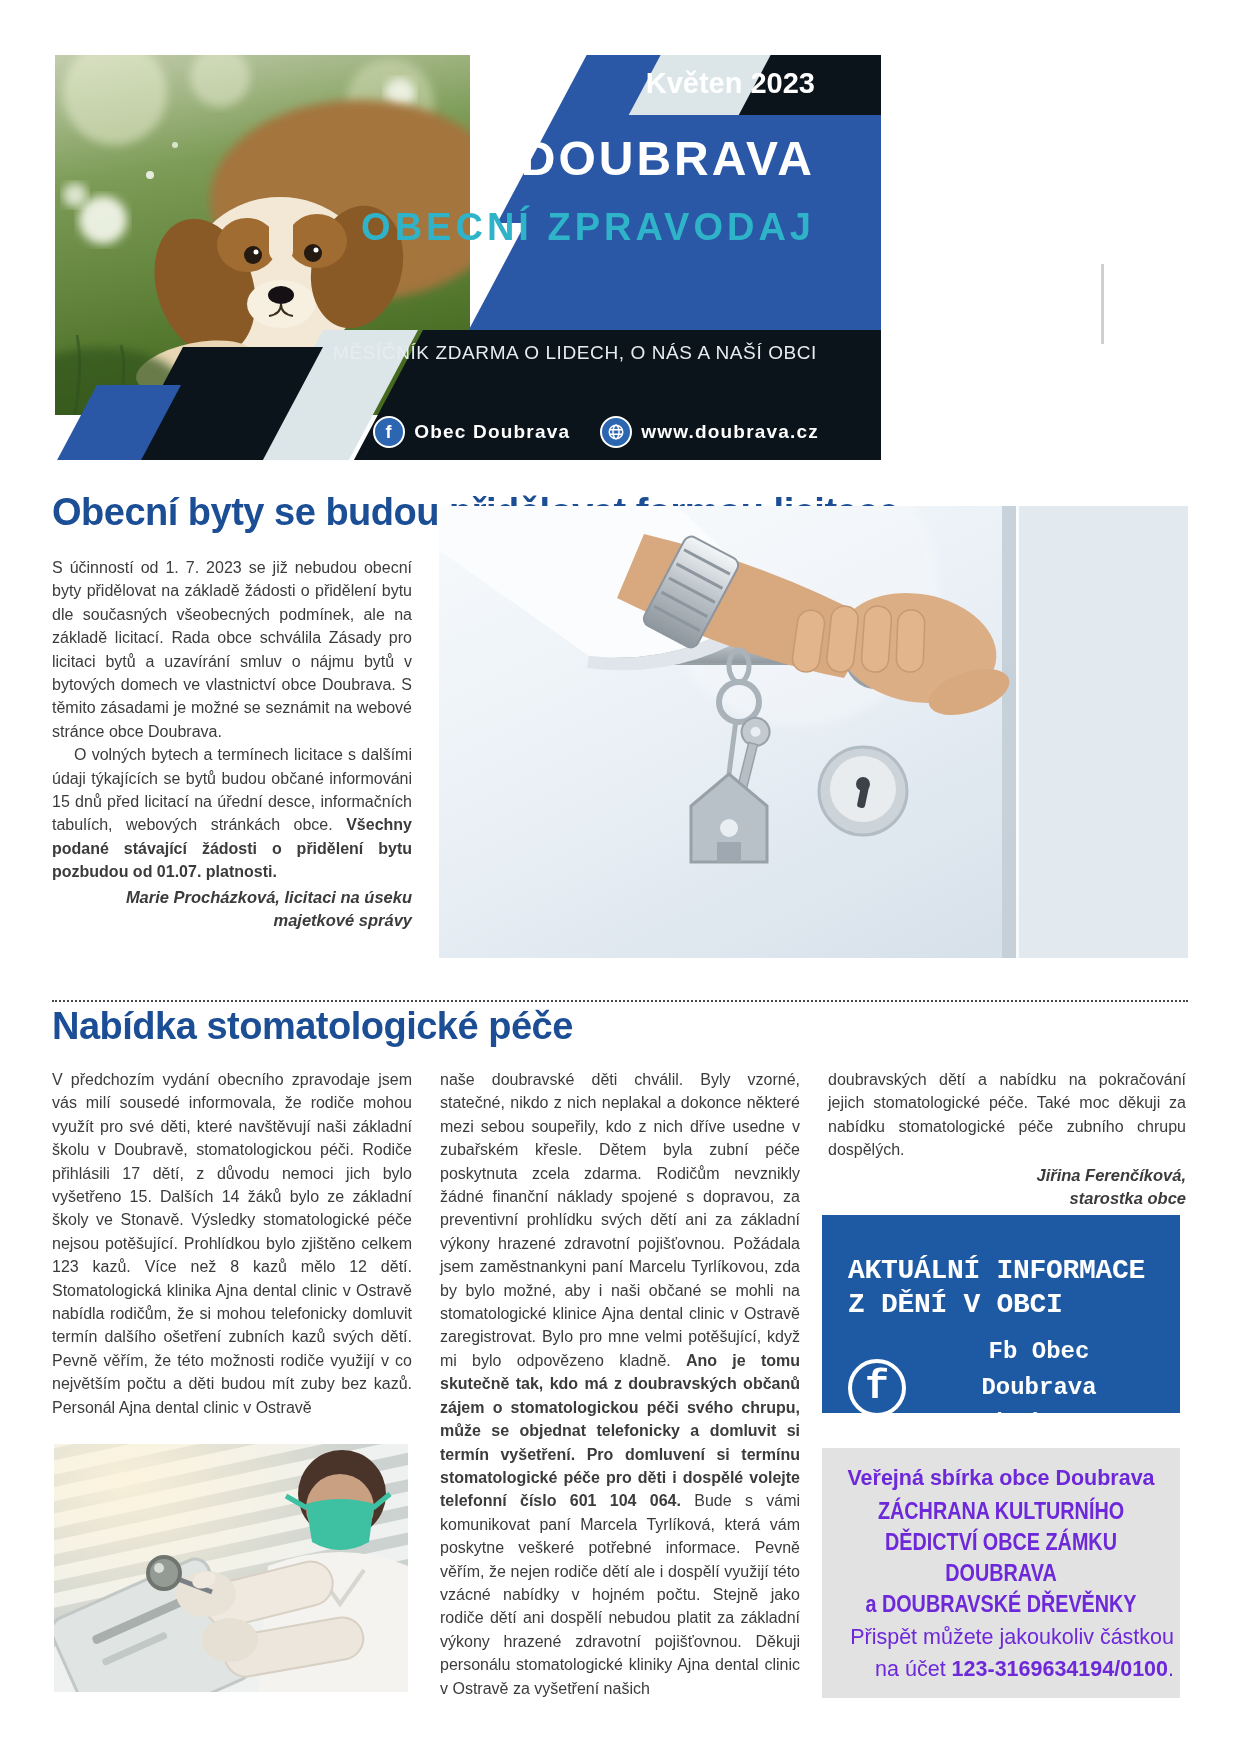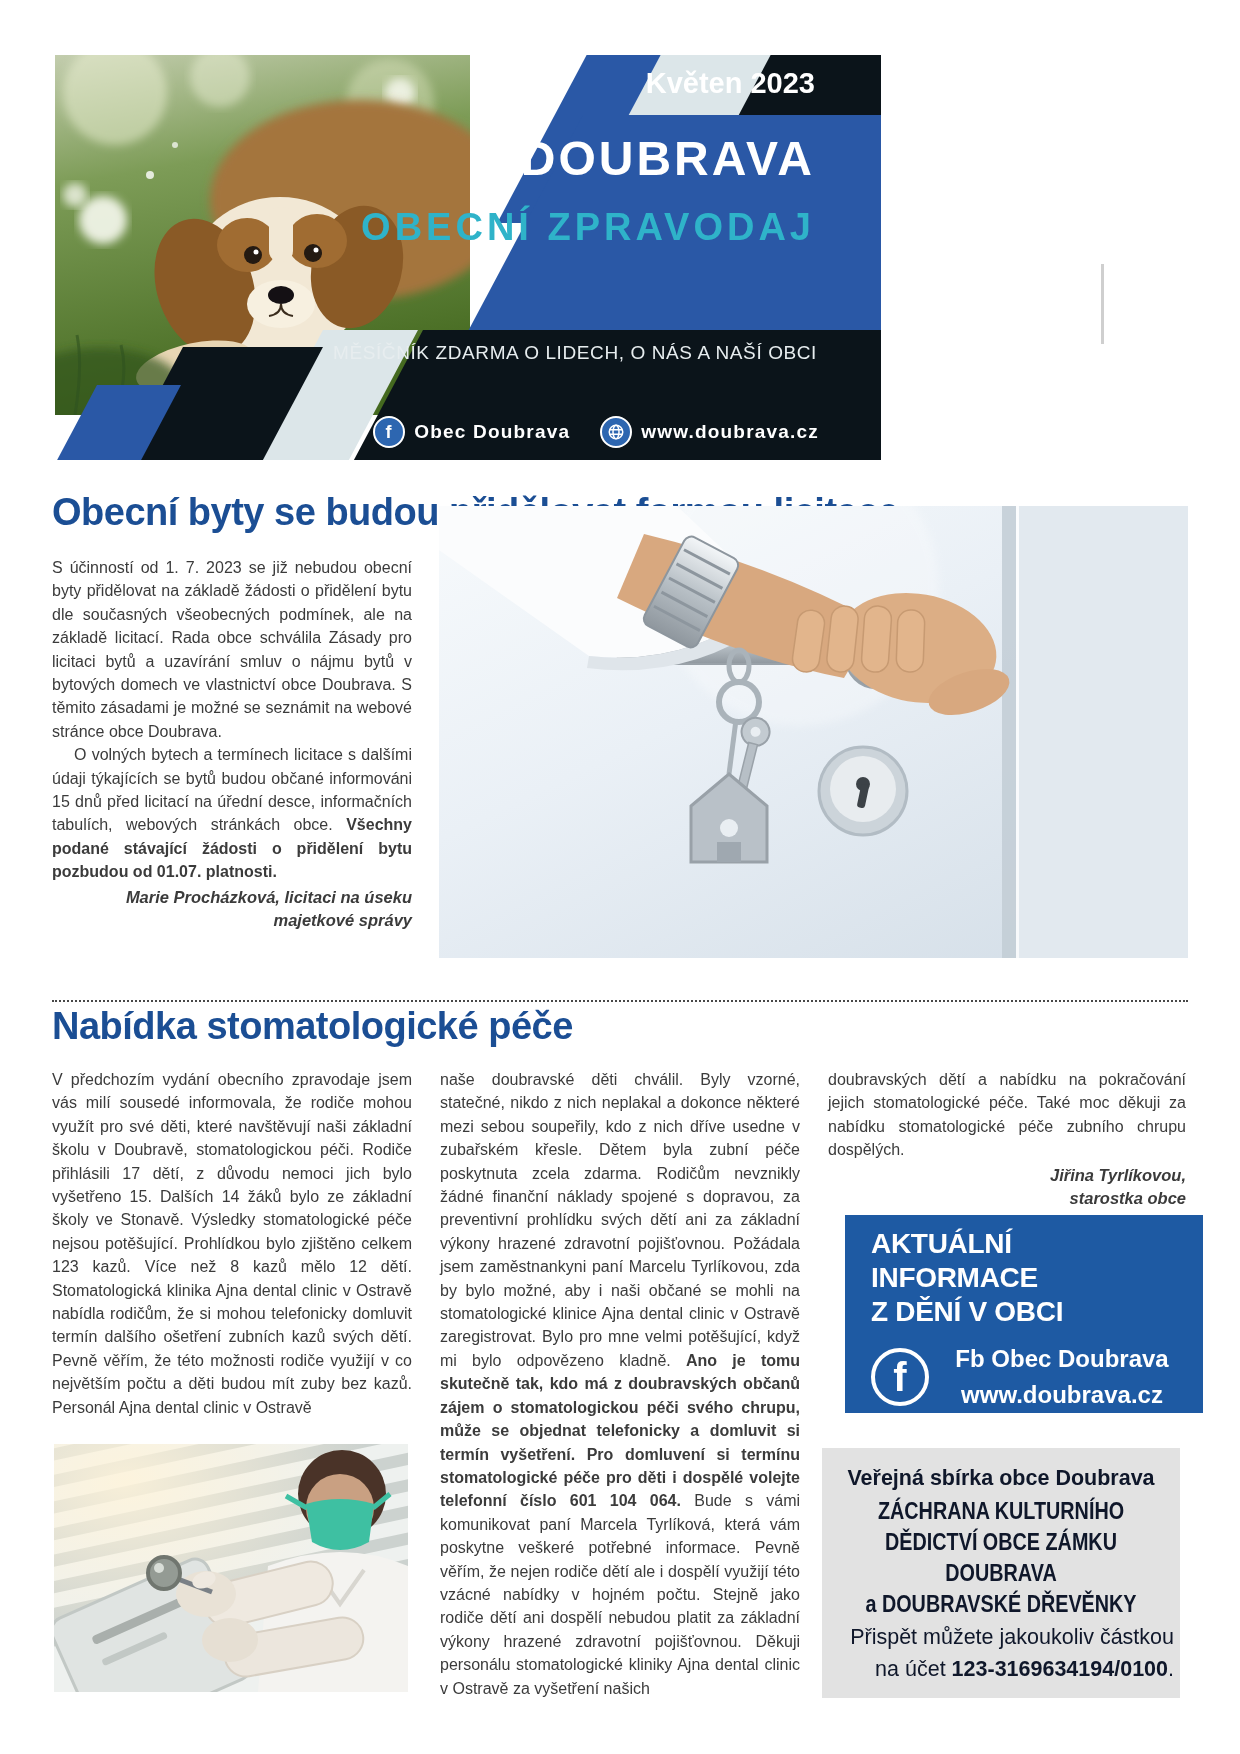--- a/index.html
+++ b/index.html
@@ -36,33 +36,33 @@
             color:var(--heading-blue,#1b4e94);letter-spacing:-0.5px;line-height:1.1;}
   .bodycol{position:absolute;width:360px;font-size:16px;line-height:23.4px;text-align:justify;color:#3b3b3b;}
   .bodycol p{margin:0;}
   .indent{text-indent:22px;}
   .byline{text-align:right;font-weight:bold;font-style:italic;font-size:16.5px;line-height:23.4px;margin-top:2px;}
   .photo{position:absolute;overflow:hidden;}
   .photo svg{display:block;}
   .divider{left:52px;top:1000px;width:1136px;border-top:2px dotted #474747;height:0;}
 
   
-  .info-box{left:845px;top:1215px;width:358px;height:198px;background:var(--box-blue,#1e5aa3);
-            box-sizing:border-box;padding:12px 26px 0;color:#fff;}
+  .info-box{left:822px;top:1215px;width:358px;height:198px;background:var(--box-blue,#1e5aa3);
+            box-sizing:border-box;padding:39px 26px 0;color:#fff;font-family:Liberation Mono, monospace;}
   .ib-title{font-size:28px;font-weight:bold;line-height:34px;letter-spacing:-0.3px;}
   .ib-row{display:flex;align-items:center;margin-top:12px;gap:18px;}
   .ib-fb{width:58px;height:58px;min-width:58px;border-radius:50%;border:4px solid #fff;
          display:flex;align-items:center;justify-content:center;font-size:40px;font-weight:bold;
          color:#fff;box-sizing:border-box;line-height:1;}
   .ib-links{flex:1;text-align:center;font-size:24px;font-weight:bold;line-height:36px;cursor:pointer;}
 
   
   .collection-box{left:822px;top:1448px;width:358px;height:250px;background:var(--box-gray,#e2e2e2);
             box-sizing:border-box;display:flex;flex-direction:column;justify-content:center;
-            text-align:center;color:#0f172a;padding:10px 6px;}
+            text-align:center;color:#6d28d9;padding:10px 6px;}
   .cb-line1{font-size:21.5px;font-weight:bold;line-height:30px;margin-bottom:3px;}
   .cb-caps{font-size:23px;font-weight:bold;line-height:31px;transform:scaleX(0.86);}
   .cb-small{font-size:21.5px;line-height:30px;margin-top:2px;text-align:right;}
   .cb-small b{font-weight:bold;}
 </style>
 </head>
 <body>
 
 <div>
 
@@ -282,21 +282,21 @@
     </svg>
   </div>
 
   <div class="bodycol" style="left:440px;top:1068px;">
     <p><span>naše doubravské děti chválil. Byly vzorné, statečné, nikdo z nich neplakal a dokonce některé mezi sebou soupeřily, kdo z nich dříve usedne v zubařském křesle. Dětem byla zubní péče poskytnuta zcela zdarma. Rodičům nevznikly žádné finanční náklady spojené s dopravou, za preventivní prohlídku svých dětí ani za základní výkony hrazené zdravotní pojišťovnou. Požádala jsem zaměstnankyni paní Marcelu Tyrlíkovou, zda by bylo možné, aby i naši občané se mohli na stomatologické klinice Ajna dental clinic v Ostravě zaregistrovat. Bylo pro mne velmi potěšující, když mi bylo odpovězeno kladně. </span><b>Ano je tomu skutečně tak, kdo má z doubravských občanů zájem o stomatologickou péči svého chrupu, může se objednat telefonicky a domluvit si termín vyšetření. Pro domluvení si termínu stomatologické péče pro děti i dospělé volejte telefonní číslo 601 104 064.</b><span> Bude s vámi komunikovat paní Marcela Tyrlíková, která vám poskytne veškeré potřebné informace. Pevně věřím, že nejen rodiče dětí ale i dospělí využijí této vzácné nabídky v hojném počtu. Stejně jako rodiče dětí ani dospělí nebudou platit za základní výkony hrazené zdravotní pojišťovnou. Děkuji personálu stomatologické kliniky Ajna dental clinic v Ostravě za vyšetření našich</span></p>
   </div>
 
   <div class="bodycol" style="left:828px;top:1068px;width:358px;">
     <p>doubravských dětí a nabídku na pokračování jejich stomatologické péče. Také moc děkuji za nabídku stomatologické péče zubního chrupu dospělých.</p>
     <div class="byline">
-      <div>Jiřina Tyrlíkovou,</div>
+      <div>Jiřina Ferenčíková,</div>
       <div>starostka obce</div>
     </div>
   </div>
 
   <div class="abs info-box">
     <div class="ib-title">
       <div>AKTUÁLNÍ INFORMACE</div>
       <div>Z DĚNÍ V OBCI</div>
     </div>
     <div class="ib-row">

